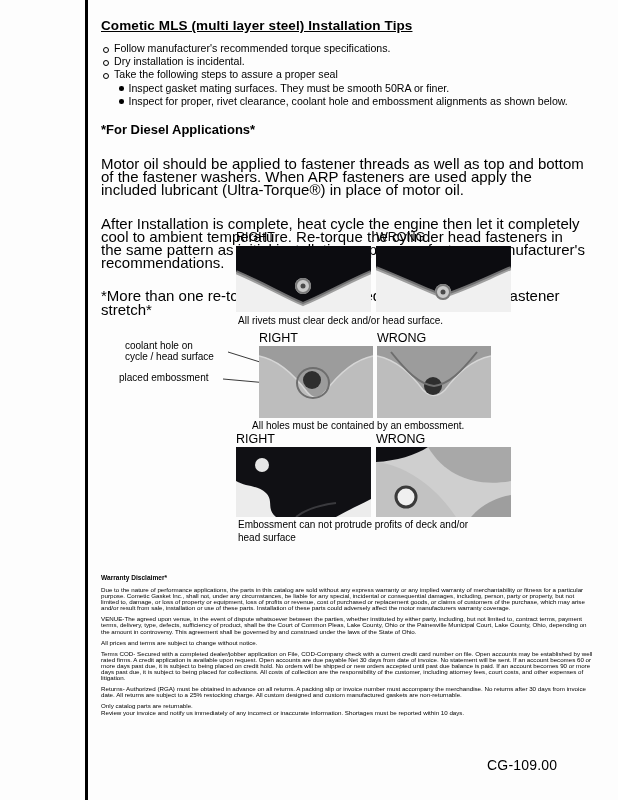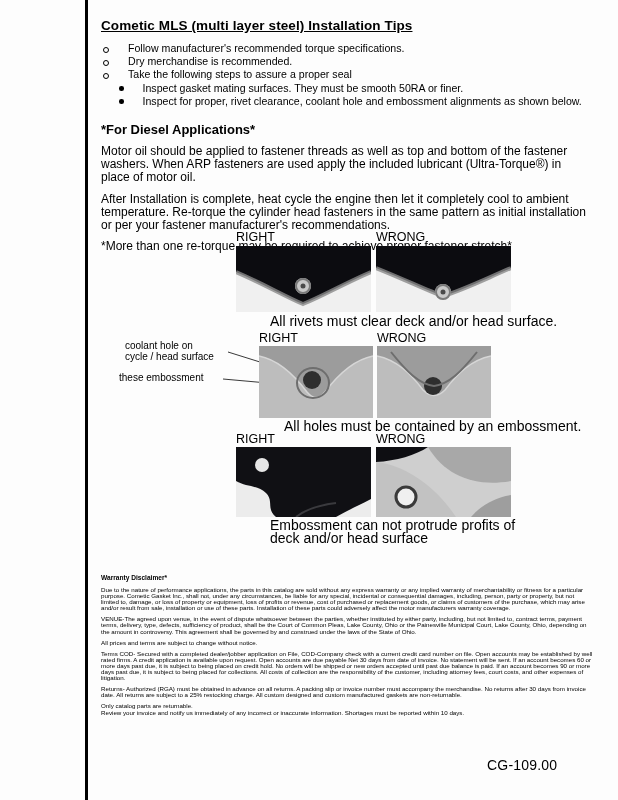--- a/index.html
+++ b/index.html
@@ -2,28 +2,28 @@
 <html><head>
 <meta charset="utf-8">
 <style>
   html,body{margin:0;padding:0;background:#fff;}
   .page{position:relative;width:618px;height:800px;background:#fdfdfd;font-family:"Liberation Sans","DejaVu Sans",sans-serif;color:#000;overflow:hidden;}
   .left-rule{position:absolute;left:85px;top:0;width:3px;height:800px;background:#000;}
   .content{position:absolute;left:101px;top:18px;width:492px;}
   .title{font-size:13.5px;font-weight:bold;text-decoration:underline;letter-spacing:.1px;}
   .tips{margin-top:9px;}
   .tip{display:flex;font-size:10.6px;line-height:13.2px;}
-  .tip .txt{flex:1;margin-left:14px;}
+  .tip .txt{flex:1;}
   .obullet{width:4px;height:4px;border:1px solid #000;border-radius:50%;margin:4.5px 5px 0 2px;flex:none;}
   .fbullet{width:4.5px;height:4.5px;background:#000;border-radius:50%;margin:4.5px 5px 0 18px;flex:none;}
   .diesel-heading{margin-top:14px;font-size:13px;font-weight:bold;}
-  .para{margin-top:8px;font-size:12px;line-height:13.2px;width:486px;}
+  .para{margin-top:20px;font-size:15px;line-height:13.2px;width:486px;}
   .abs{position:absolute;}
   .dlabel{font-size:12.5px;text-align:left;}
-  .caption{font-size:14px;line-height:12.5px;margin-left:32px;}
+  .caption{font-size:10px;line-height:12.5px;}
   .ann{font-size:10px;line-height:10.6px;}
   .warranty{position:absolute;left:101px;top:574px;width:492px;}
   .w-heading{font-size:6.6px;font-weight:bold;margin-bottom:6px;}
   .wpar{font-size:6.2px;line-height:6.1px;margin-bottom:5px;}
   .wpar.tight{margin-bottom:0;}
   .footer{position:absolute;left:487px;top:757px;font-size:14px;letter-spacing:.2px;}
 </style>
 </head>
 <body>
 
@@ -33,21 +33,21 @@
   <div class="content">
     <div class="title">Cometic MLS (multi layer steel) Installation Tips</div>
 
     <div class="tips">
       <div class="tip">
         <span class="obullet"></span>
         <span class="txt">Follow manufacturer's recommended torque specifications.</span>
       </div>
       <div class="tip">
         <span class="obullet"></span>
-        <span class="txt">Dry merchandise is recommended.</span>
+        <span class="txt">Dry installation is incidental.</span>
       </div>
       <div class="tip">
         <span class="obullet"></span>
         <span class="txt">Take the following steps to assure a proper seal</span>
       </div>
       <div class="tip">
         <span class="fbullet"></span>
         <span class="txt">Inspect gasket mating surfaces.  They must be smooth 50RA or finer.</span>
       </div>
       <div class="tip">
@@ -79,21 +79,21 @@
     <circle cx="67" cy="46" r="8" fill="#c9c9c9"></circle>
     <circle cx="67" cy="46" r="7" fill="none" stroke="#7a7a7a" stroke-width="2"></circle>
     <circle cx="67" cy="46" r="2.5" fill="#4a4a4a"></circle>
   </svg>
   <div class="abs caption" style="left:238px;top:315px;">All rivets must clear deck and/or head surface.</div>
 
   <div class="abs ann" style="left:125px;top:341px;">
     <div>coolant hole on</div>
     <div>cycle / head surface</div>
   </div>
-  <div class="abs ann" style="left:119px;top:373px;">these embossment</div>
+  <div class="abs ann" style="left:119px;top:373px;">placed embossment</div>
   <svg class="abs" style="left:223px;top:346px;" width="95" height="48" viewBox="0 0 95 48">
     <line x1="5" y1="6" x2="88" y2="32" stroke="#222" stroke-width="0.9"></line>
     <line x1="0" y1="33" x2="78" y2="40" stroke="#222" stroke-width="0.9"></line>
   </svg>
   <div class="abs dlabel" style="left:259px;top:331px;width:114px;">RIGHT</div>
   <div class="abs dlabel" style="left:377px;top:331px;width:114px;">WRONG</div>
   <svg class="abs" style="left:259px;top:346px;" width="114" height="72" viewBox="0 0 114 72">
     <rect width="114" height="72" fill="#bdbdbd"></rect>
     <path d="M0,0 L114,0 L114,10 C94,14 78,30 66,46 Q57,57 48,46 C36,30 20,14 0,10 Z" fill="#9c9c9c"></path>
     <path d="M0,10 C20,14 36,30 48,46 Q57,57 66,46 C78,30 94,14 114,10" fill="none" stroke="#d6d6d6" stroke-width="1.5"></path>

